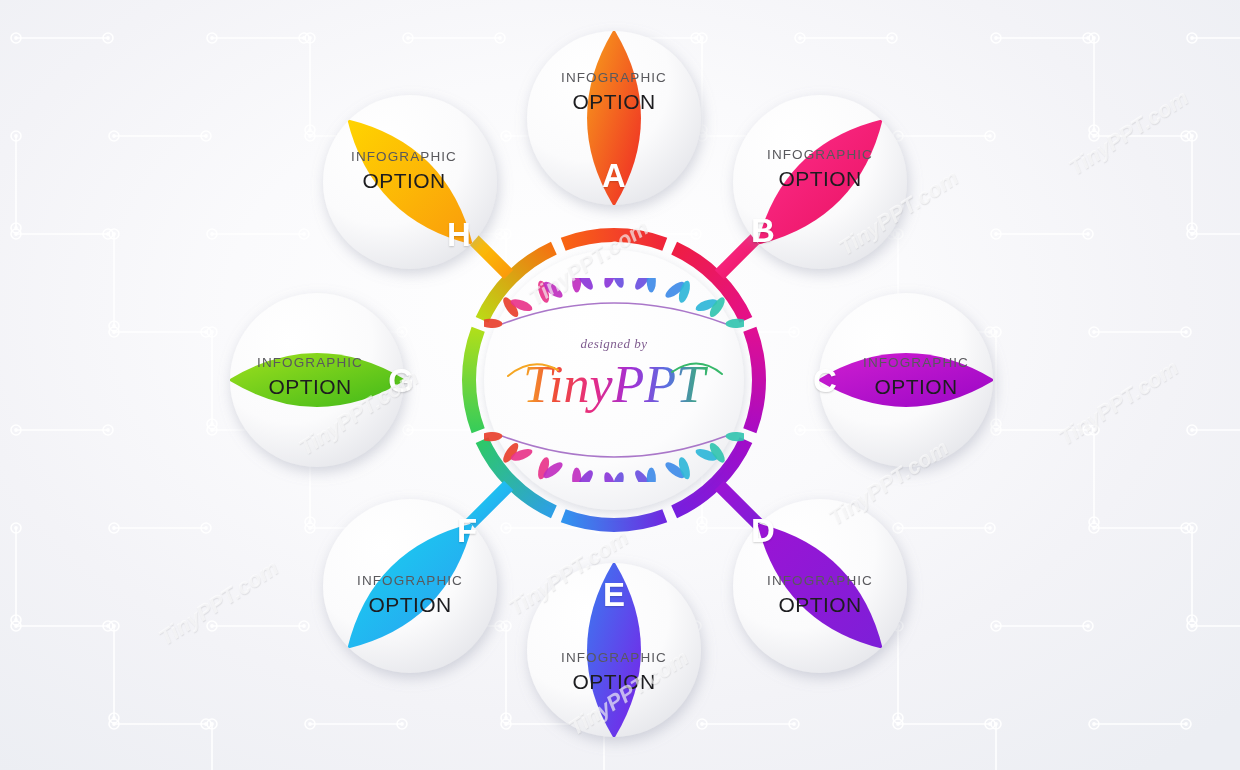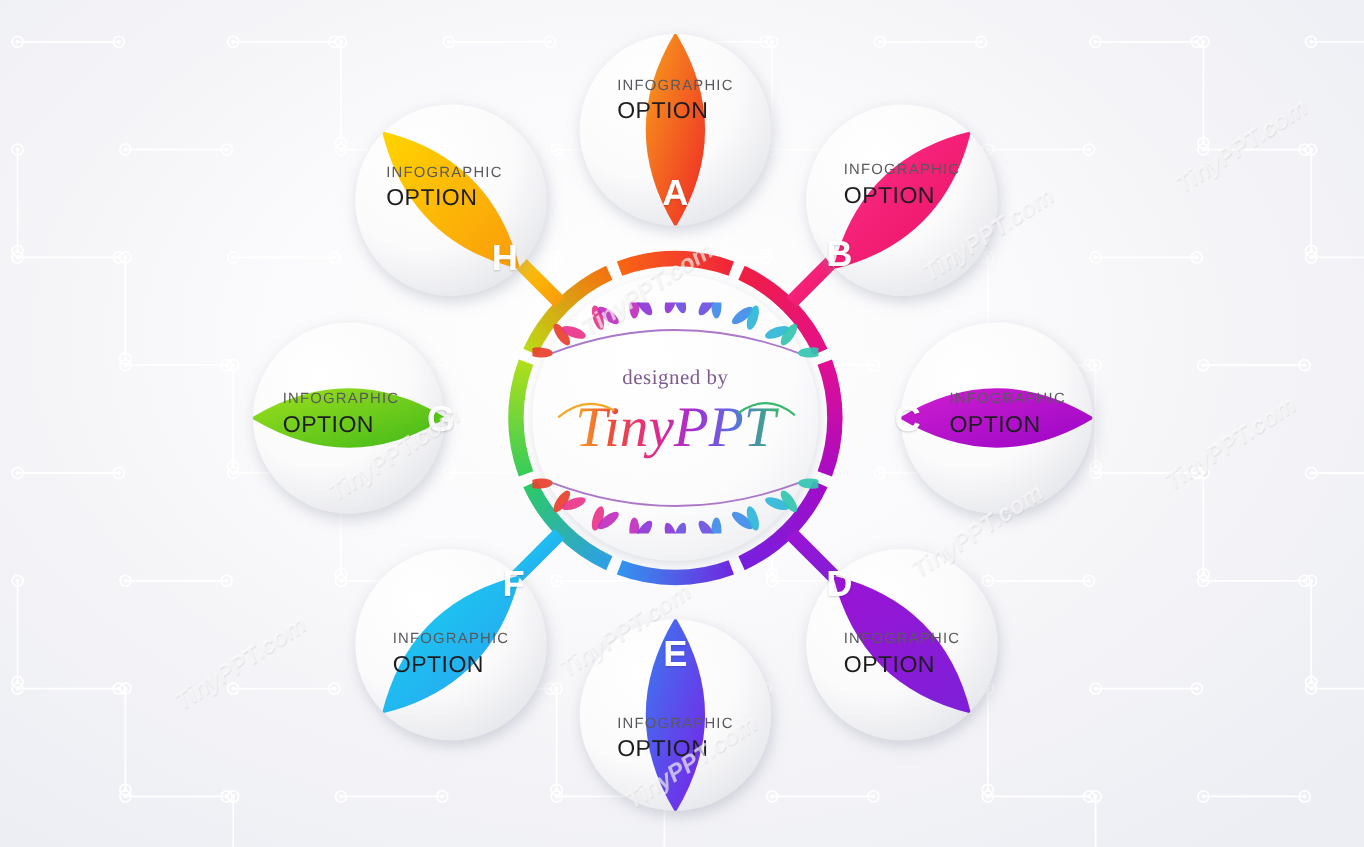--- a/index.html
+++ b/index.html
@@ -9,21 +9,21 @@
     background:#f4f4f8;
   }
   #stage{
     position:relative;width:1240px;height:770px;overflow:hidden;
     background:
       radial-gradient(ellipse 900px 600px at 46% 40%, #ffffff 0%, #fafafc 38%, #f3f3f7 68%, #eceef3 100%);
   }
   #bgpattern{position:absolute;left:0;top:0;width:1240px;height:770px;}
   #diagram{position:absolute;left:0;top:0;width:1240px;height:770px;}
   .bubble-text{
-    position:absolute;pointer-events:none;
+    position:absolute;text-align:center;pointer-events:none;
     transform:translate(-50%,-50%);
   }
   .bt-small{
     font-size:13.5px;letter-spacing:1.1px;color:#59595d;
     line-height:16px;white-space:nowrap;
   }
   .bt-big{
     font-size:21px;color:#1d1d20;line-height:31px;
     letter-spacing:0.4px;white-space:nowrap;
   }
@@ -40,21 +40,21 @@
     white-space:nowrap;pointer-events:none;
     transform:rotate(-33deg);
     text-shadow:0 1px 1px rgba(120,120,130,0.18);
   }
   .logo-script{
     position:absolute;transform:translate(-50%,-50%);
     pointer-events:none;text-align:center;
   }
   .logo-by{
     font-family:"Liberation Serif", serif;
-    font-size:19px;color:#7e5a8e;letter-spacing:0.5px;
+    font-size:13px;color:#7e5a8e;letter-spacing:0.5px;font-style:italic;
   }
 </style>
 </head>
 <body>
 
 <div id="stage">
 
   <svg id="bgpattern" viewBox="0 0 1240 770" xmlns="http://www.w3.org/2000/svg" aria-hidden="true">
       <line x1="16" y1="38" x2="108" y2="38" stroke="rgba(255,255,255,0.95)" stroke-width="1.6"></line>
       <circle cx="16" cy="38" r="5" fill="none" stroke="rgba(255,255,255,0.95)" stroke-width="1.6"></circle>

